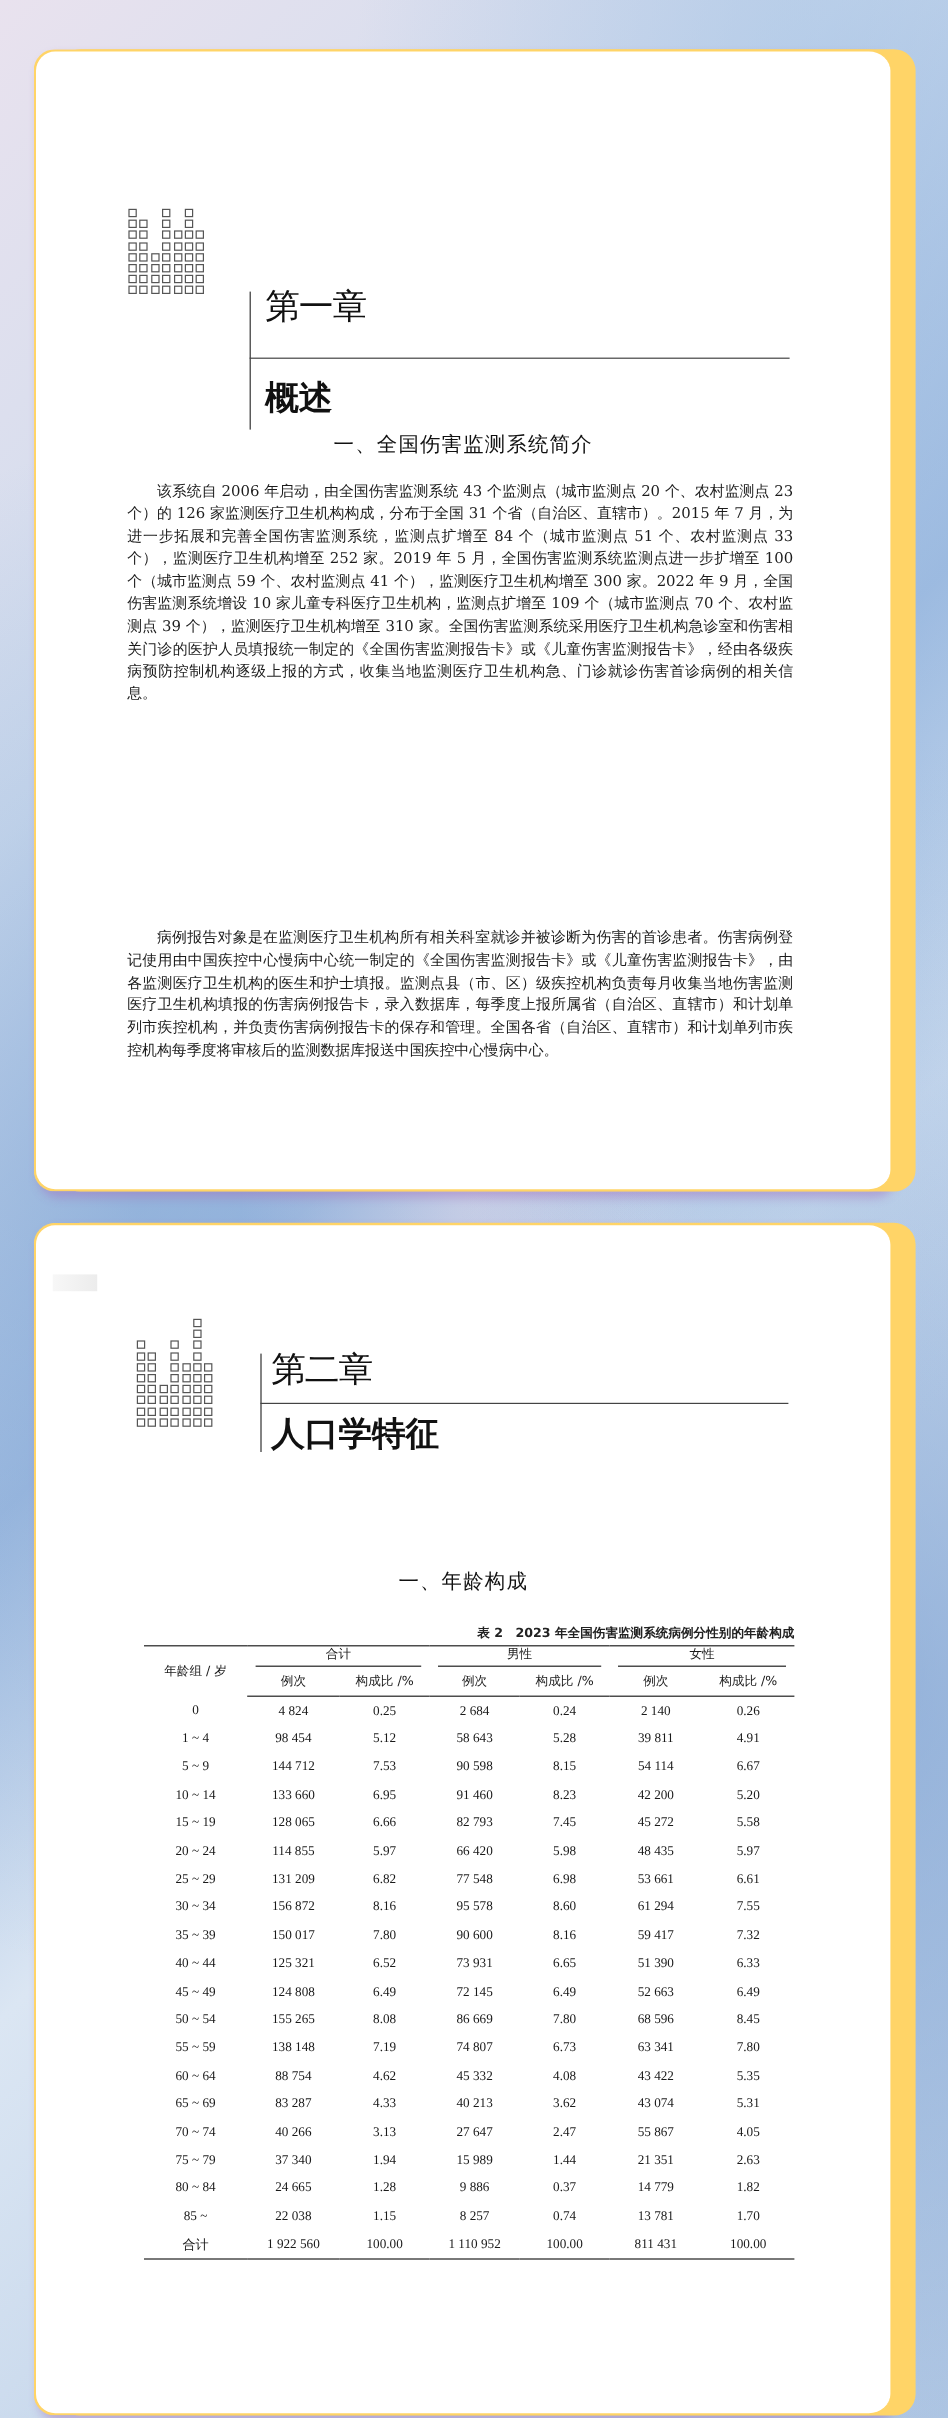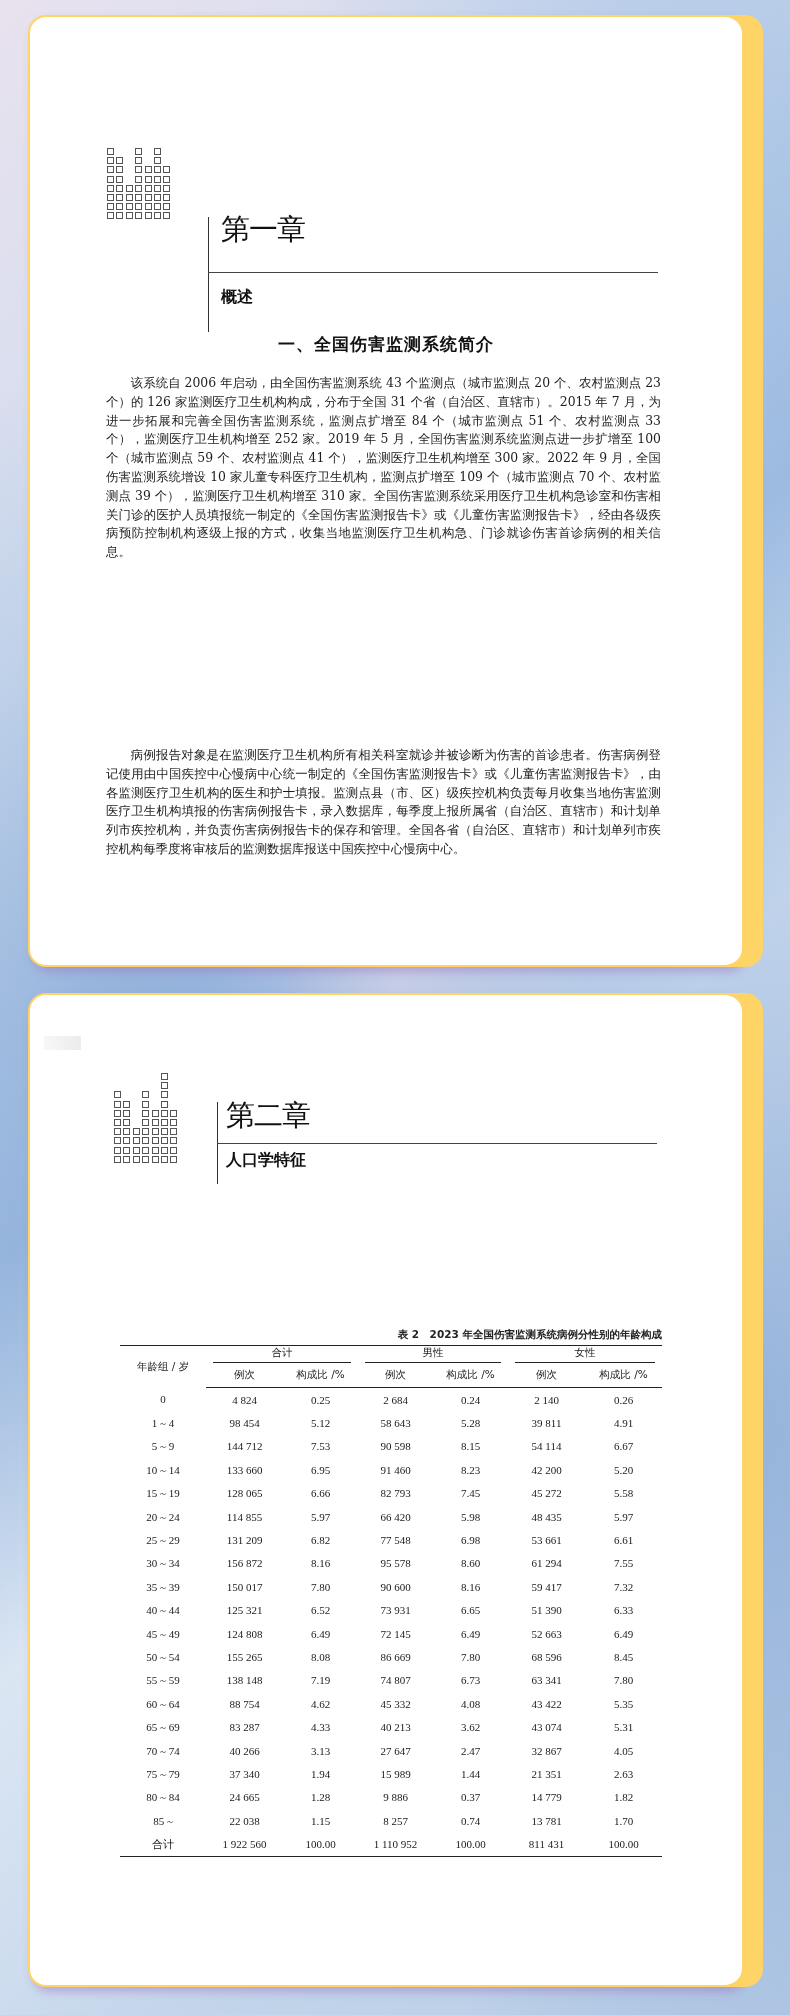--- a/index.html
+++ b/index.html
@@ -15,34 +15,35 @@
       radial-gradient(ellipse at 15% 50%, rgba(120,160,210,0.45), transparent 45%),
       radial-gradient(ellipse at 85% 10%, rgba(150,185,225,0.5), transparent 40%),
       radial-gradient(ellipse at 95% 70%, rgba(110,150,205,0.55), transparent 40%),
       radial-gradient(ellipse at 50% 48%, rgba(230,220,235,0.7), transparent 35%);
   }
   .card {
     position:absolute; left:28px; width:712px;
     background:#fff; border-radius:18px;
     border:2px solid #ffd467; border-right:none;
     box-shadow: 21px 0 0 0 #ffd467, 4px 5px 8px rgba(160,110,190,0.45);
+    margin-top: 26px;
   }
   .card-1 { top:15px; height:948px; }
   .card-2 { top:993px; height:990px; }
 
   .chapter { position:absolute; left:0; right:0; }
   .grid { position:absolute; display:grid; grid-template-columns:repeat(7, 9.4px); grid-auto-rows:9.2px; }
   .sq { width:5px; height:5px; border:1px solid #555; box-sizing:content-box; }
   .sq.off { border-color:transparent; }
   .vline { position:absolute; width:1.2px; background:#333; }
   .hline { position:absolute; height:1.4px; background:#444; }
   .chap-num { position:absolute; font-family:"DejaVu Sans","Liberation Sans",sans-serif; font-size:29px; letter-spacing:-1px; color:#111; }
-  .chap-title { position:absolute; font-family:"DejaVu Serif","Liberation Serif",serif; font-weight:bold; font-size:16px; color:#111; }
-
-  .section-title { position:absolute; left:0; right:0; text-align:center; font-weight:bold; font-size:17px; letter-spacing:1px; color:#111; }
+  .chap-title { position:absolute; font-family:"DejaVu Serif","Liberation Serif",serif; font-weight:bold; font-size:28px; color:#111; }
+
+  .section-title { position:absolute; left:0; right:0; text-align:center; font-weight:normal; font-size:17px; letter-spacing:1px; color:#111; }
   .para { position:absolute; left:76px; width:555px; font-size:12.4px; line-height:18.8px; text-align:justify; color:#1c1c1c; }
   .para p { margin:0; text-indent:2em; }
 
   .gray-tab { position:absolute; left:14px; top:41px; width:37px; height:14px; background:linear-gradient(90deg,#f7f7f7,#ececec); }
 
   .table-caption { position:absolute; left:90px; width:542px; text-align:right; font-family:"DejaVu Sans","Liberation Sans",sans-serif; font-weight:bold; font-size:10.5px; color:#222; }
   table.data {
     position:absolute; left:90px; width:542px; border-collapse:collapse;
     font-family:"Liberation Serif","DejaVu Serif",serif; font-size:11px; color:#1a1a1a;
   }
@@ -209,20 +210,21 @@
         <div class="sq"></div>
         <div class="sq"></div>
         <div class="sq"></div>
       </div>
     <div class="vline" style="left:187px; top:107px; height:82px;"></div>
     <div class="hline" style="left:187px; top:148px; width:440px;"></div>
     <div class="chap-num" style="left:196px; top:101px;">第二章</div>
     <div class="chap-title" style="left:196px; top:155px;">人口学特征</div>
   </div>
 
+  <div class="section-title" style="top:285px;">一、年龄构成</div>
 
   <div class="table-caption" style="top:333px;">表 2　2023 年全国伤害监测系统病例分性别的年龄构成</div>
 
   <table class="data" style="top:350px;">
     <colgroup>
       <col style="width:86px">
         <col style="width:77px">
         <col style="width:75px">
         <col style="width:75px">
         <col style="width:75px">
@@ -386,21 +388,21 @@
           <td>3.62</td>
           <td>43 074</td>
           <td>5.31</td>
         </tr>
         <tr>
           <td>70 ~ 74</td>
           <td>40 266</td>
           <td>3.13</td>
           <td>27 647</td>
           <td>2.47</td>
-          <td>32 867</td>
+          <td>55 867</td>
           <td>4.05</td>
         </tr>
         <tr>
           <td>75 ~ 79</td>
           <td>37 340</td>
           <td>1.94</td>
           <td>15 989</td>
           <td>1.44</td>
           <td>21 351</td>
           <td>2.63</td>

